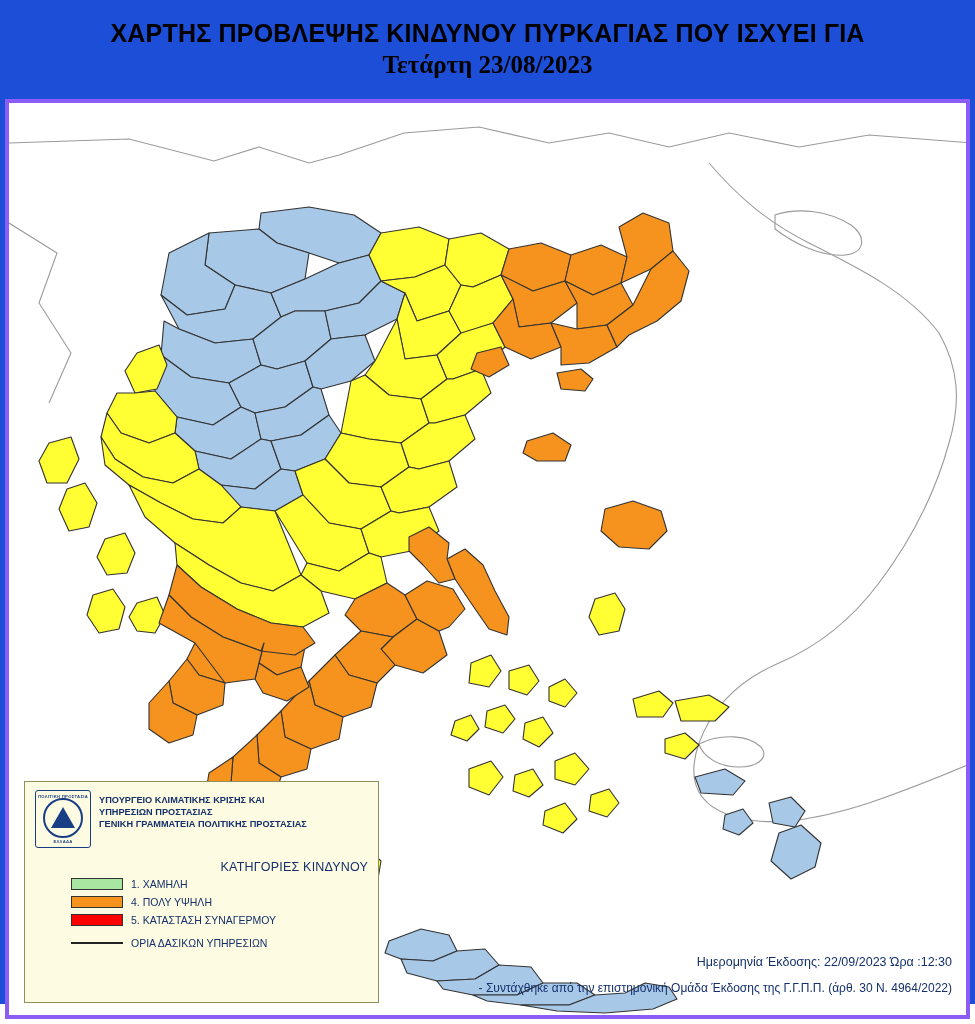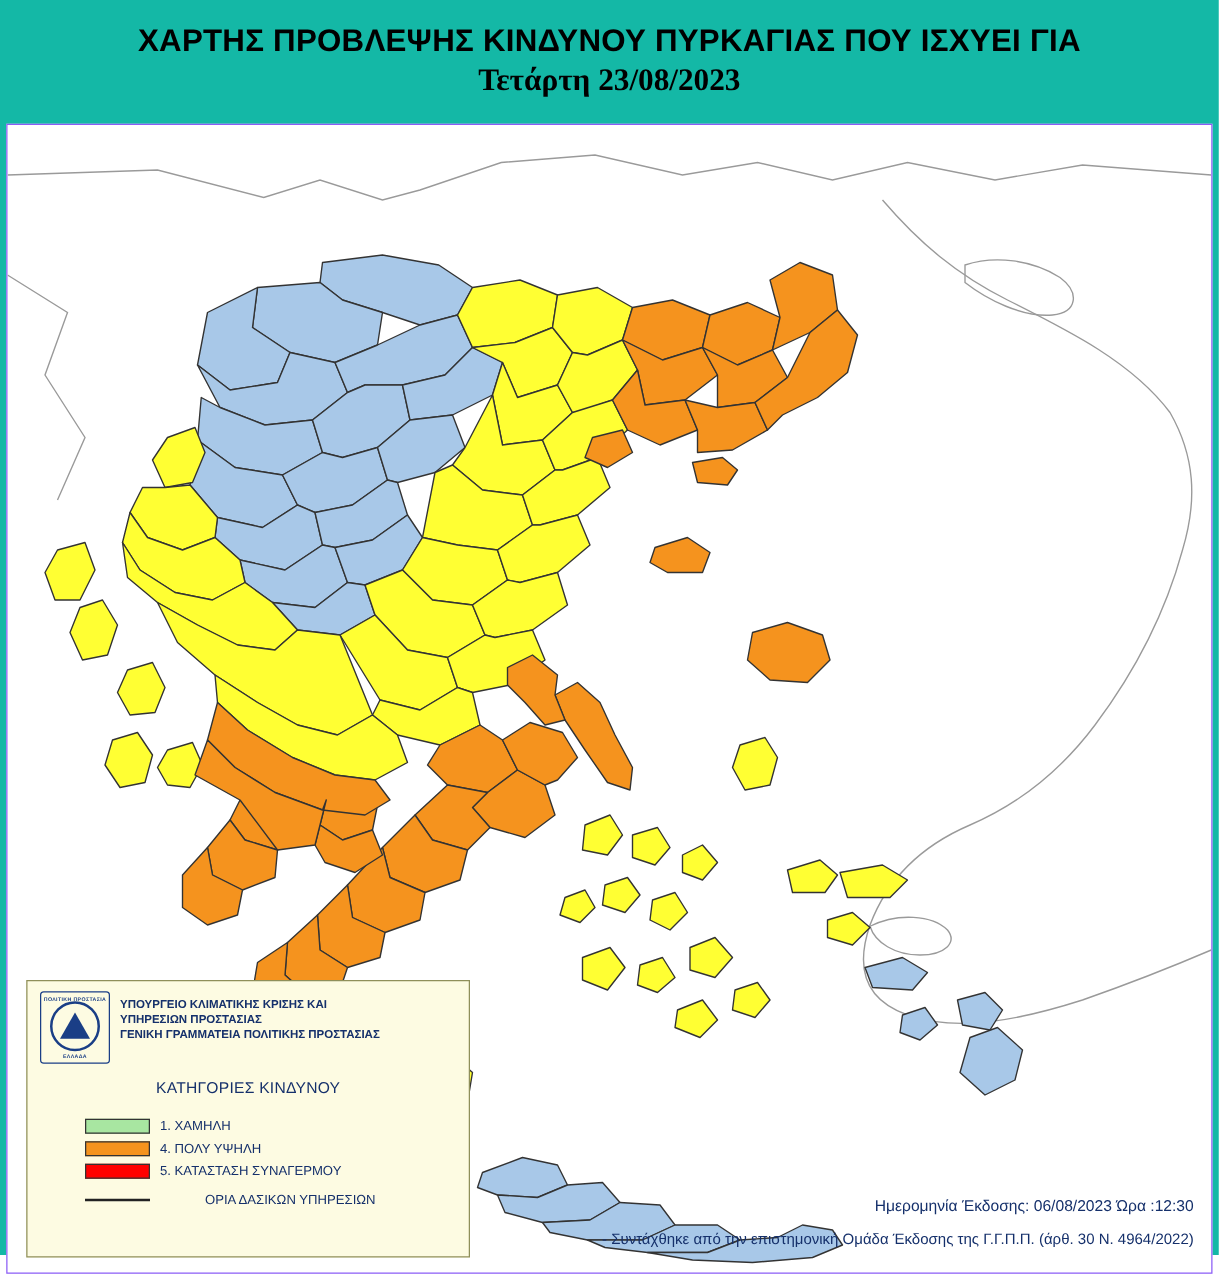--- a/index.html
+++ b/index.html
@@ -11,21 +11,21 @@
     width: 975px;
     height: 1024px;
     font-family: "Liberation Sans", sans-serif;
     position: relative;
     overflow: hidden;
   }
   .page {
     width: 975px;
     height: 1004px;
     position: relative;
-    background: #14b8a6;
+    background: #1d4ed8;
   }
   
   .title-block {
     position: absolute;
     top: 18px;
     left: 0;
     width: 975px;
     text-align: center;
   }
   .title-line1 {
@@ -43,21 +43,21 @@
     margin-top: 2px;
     font-family: Liberation Serif, serif;
   }
   
   .map-frame {
     position: absolute;
     top: 99px;
     left: 5px;
     width: 965px;
     height: 920px;
-    border: 1px solid #8b5cf6;
+    border: 4px solid #8b5cf6;
     box-sizing: border-box;
     background: #ffffff;
     overflow: hidden;
   }
   .map-svg {
     position: absolute;
     top: 0;
     left: 0;
   }
   
@@ -118,25 +118,25 @@
   .logo-text-top { top: 3px; left: 0; }
   .logo-text-bottom { bottom: 3px; left: 0; }
   .ministry {
     font-size: 9.2px;
     font-weight: bold;
     color: #15306b;
     line-height: 12px;
     padding-top: 4px;
   }
   .legend-title {
-    text-align: center;
+    text-align: right;
     font-size: 12.5px;
     color: #15306b;
     margin-top: 12px;
-    margin-bottom: 18px;
+    margin-bottom: 4px;
     letter-spacing: 0.2px;
   }
   .legend-rows {
     padding-left: 36px;
   }
   .legend-row {
     display: flex;
     align-items: flex-start;
     height: 16px;
     margin-bottom: 2px;
@@ -152,21 +152,20 @@
     font-size: 10.5px;
     color: #15306b;
     margin-left: 8px;
     white-space: nowrap;
   }
   .legend-row-border {
     display: flex;
     align-items: center;
     height: 16px;
     margin-top: 5px;
-    gap: 36px;
   }
   .border-line {
     width: 52px;
     height: 0;
     border-top: 2px solid #222222;
     flex: 0 0 auto;
   }
   
   .footer-note-1 {
     position: absolute;
@@ -388,16 +387,16 @@
           <span class="swatch" style="background:#ff0000"></span>
           <span class="legend-label">5. ΚΑΤΑΣΤΑΣΗ ΣΥΝΑΓΕΡΜΟΥ</span>
         </div>
         <div class="legend-row-border">
           <span class="border-line"></span>
           <span class="legend-label">ΟΡΙΑ ΔΑΣΙΚΩΝ ΥΠΗΡΕΣΙΩΝ</span>
         </div>
       </div>
     </div>
 
-    <div class="footer-note-1">Ημερομηνία Έκδοσης: 06/08/2023  Ώρα :12:30</div>
+    <div class="footer-note-1">Ημερομηνία Έκδοσης: 22/09/2023  Ώρα :12:30</div>
     <div class="footer-note-2">- Συντάχθηκε από την επιστημονική  Ομάδα  Έκδοσης της Γ.Γ.Π.Π. (άρθ. 30 Ν. 4964/2022)</div>
   </div>
 </div>
 
 </body></html>

